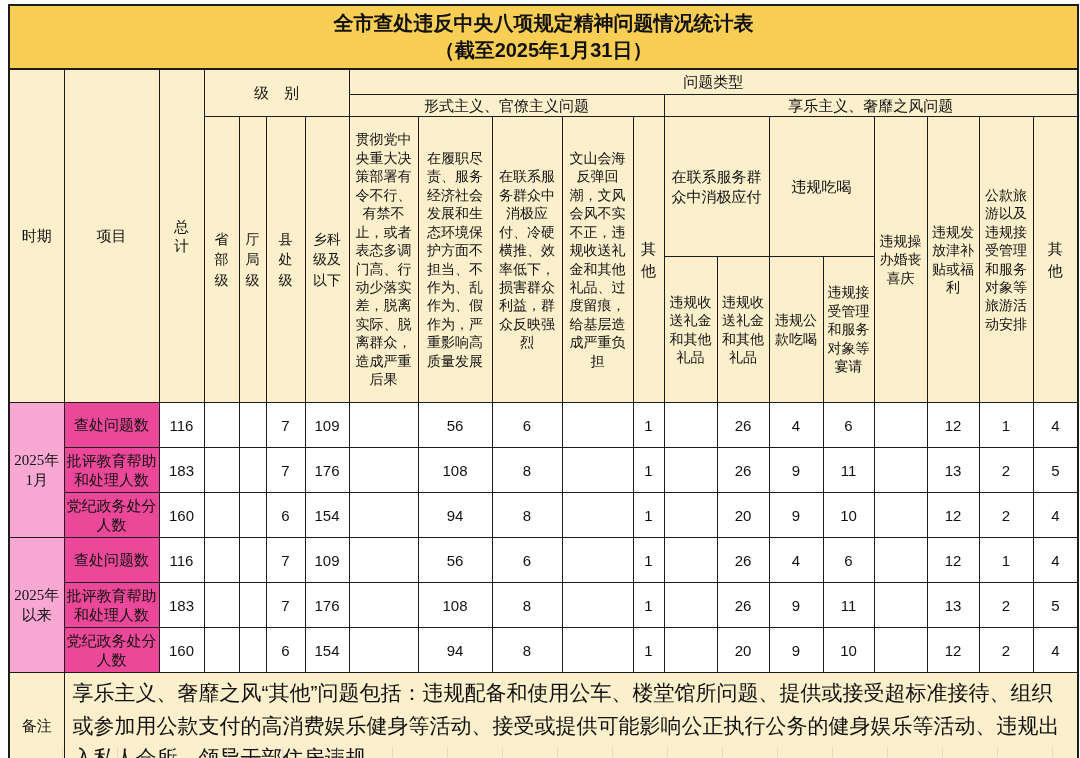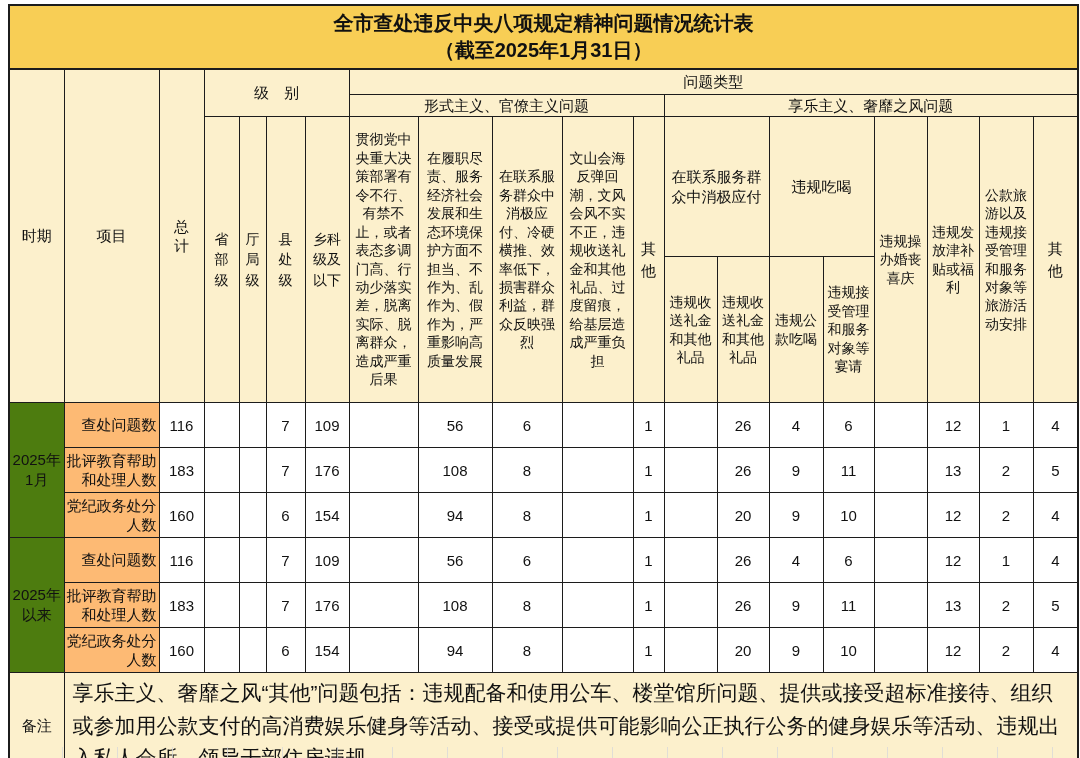--- a/index.html
+++ b/index.html
@@ -32,22 +32,22 @@
     background:var(--gold,#F8CE55);
     border-bottom:2px solid #1c1c1c;
     font-weight:bold;font-size:20px;line-height:1.35;
     padding:4px 0;
   }
   .hdr{background:var(--cream,#FCF0CC);font-size:15px;line-height:1.3;}
   .hdr.long{font-size:14px;line-height:1.32;padding:3px 2px;}
   .hdr.lv{font-size:14px;line-height:1.45;padding:16px 6px;}
   .vspan{display:inline-block;width:1em;line-height:1.45;}
   .val{background:#ffffff;font-size:15px;}
-  .item{background:#fdba74;font-size:15px;line-height:1.3;text-align:right;}
-  .period{background:#4d7c0f;font-size:15px;line-height:1.35;}
+  .item{background:#ec4899;font-size:15px;line-height:1.3;}
+  .period{background:#f9a8d4;font-size:15px;line-height:1.35;font-family:Liberation Serif, serif;}
   .foot-text{
     text-align:left;font-size:21px;line-height:1.55;
     padding:4px 8px;
   }
   .grid-strip{
     position:absolute;left:8px;top:747px;width:1069px;height:11px;
     background:repeating-linear-gradient(to right,transparent 0,transparent 54px,#d9d9d9 54px,#d9d9d9 55px);
     opacity:.8;
   }
 </style>

